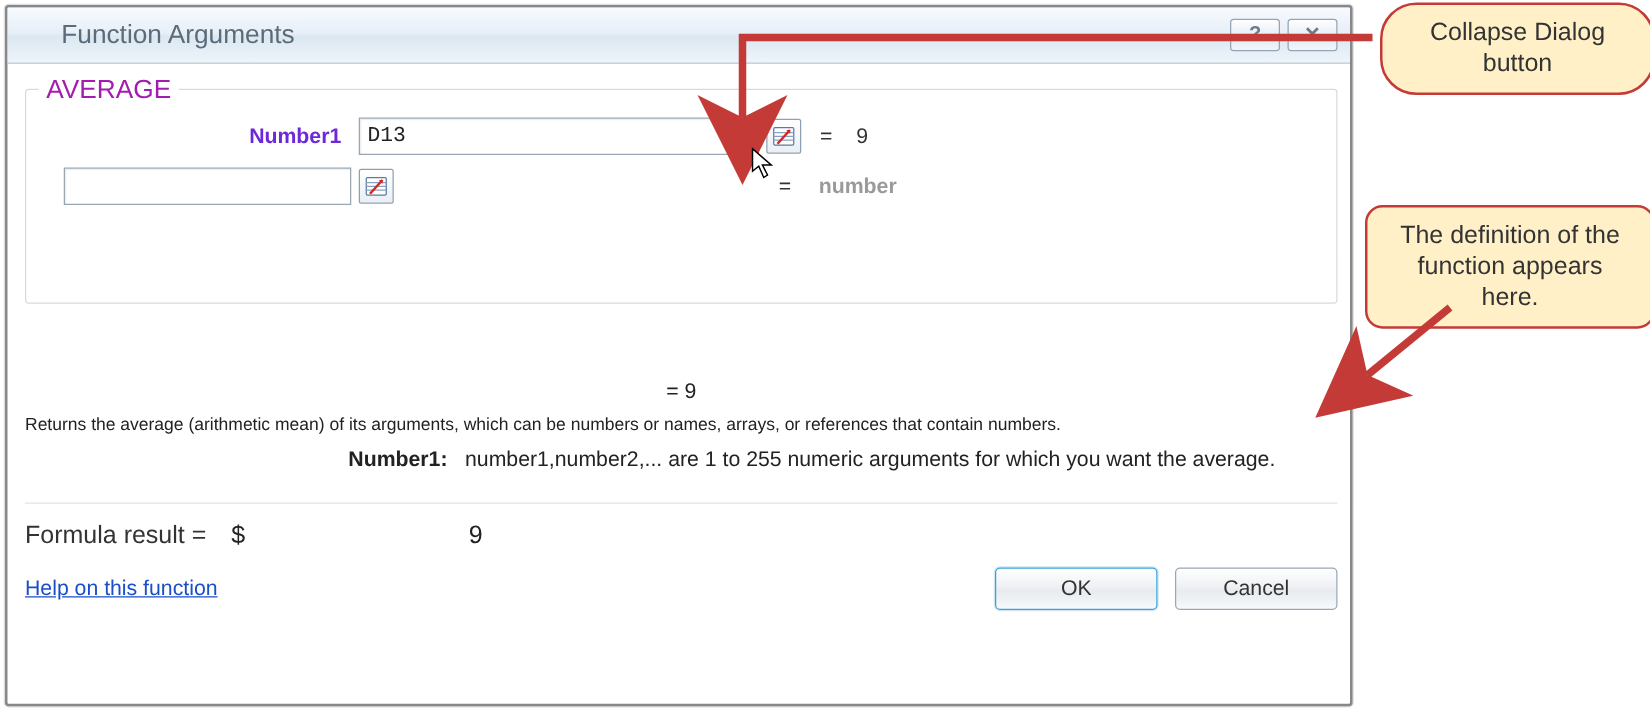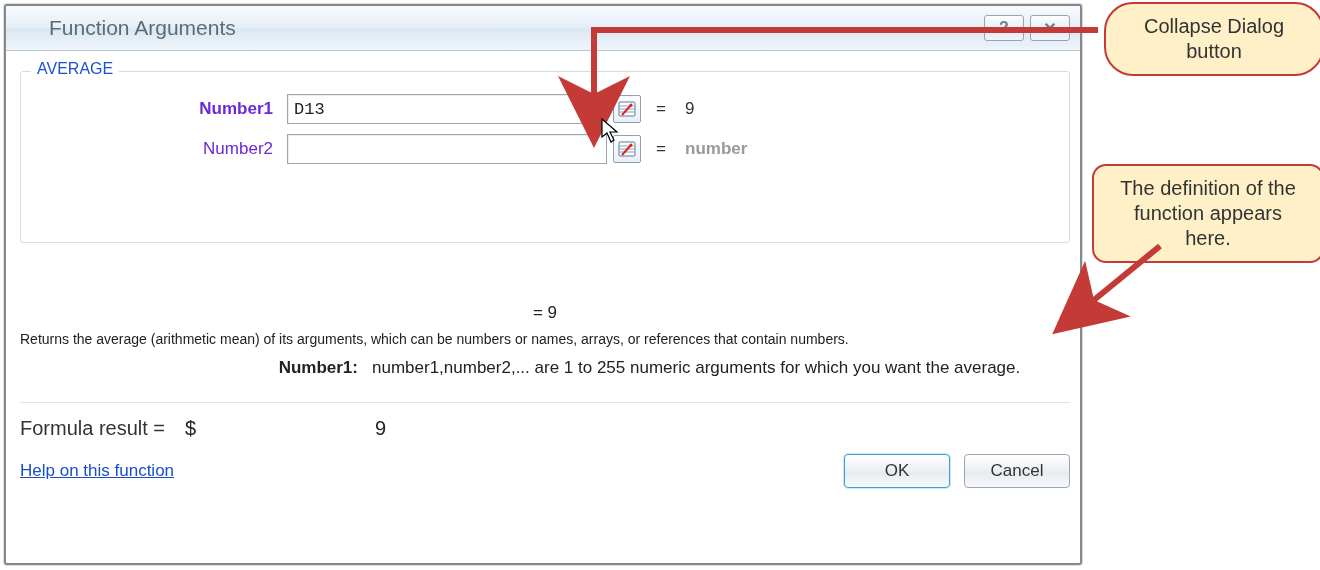--- a/index.html
+++ b/index.html
@@ -72,22 +72,22 @@
     border: 1px solid #d8dadc;
     border-radius: 3px;
     margin-top: 12px;
     padding: 14px 10px 70px 10px;
   }
   .group-legend {
     position: absolute;
     top: -12px; left: 10px;
     background: #fff;
     padding: 0 6px;
-    color: #1d4ed8;
-    font-size: 16px;
+    color: #a21caf;
+    font-size: 21px;
   }
 
   .argrow {
     display: grid;
     grid-template-columns: 230px 320px 30px 24px 240px;
     align-items: center;
     column-gap: 6px;
     margin: 6px 0 6px 20px;
     height: 34px;
   }
@@ -155,21 +155,21 @@
     align-items: center;
   }
   .help-link {
     color: #1a4ec8;
     text-decoration: underline;
     font-size: 17px;
     cursor: pointer;
   }
   .spacer { flex:1; }
   .btn {
-    width: 106px; height: 34px;
+    width: 130px; height: 34px;
     border: 1px solid #9aa6b2;
     border-radius: 4px;
     background: linear-gradient(#ffffff,#eef1f4 45%,#e7ebef 55%,#f7f9fb);
     font-family: inherit;
     font-size: 17px;
     color: #333;
     margin-left: 14px;
   }
   .btn.primary {
     border-color: #3fa0d8;
@@ -231,21 +231,20 @@
               <line x1="1" y1="12" x2="17" y2="12" stroke="#8aa2c0"></line>
               <path d="M4 15 L14 4" stroke="#d22" stroke-width="2"></path>
               <path d="M14 4 L11 4 L14 7 Z" fill="#d22"></path>
             </svg>
           </div>
           <div class="eq">=</div>
           <div class="argres">9</div>
         </div>
 
         <div class="argrow">
-          <div class="arglabel">Number2</div>
           <input class="arginput" type="text" value="" style="">
           <div class="collapse-btn">
             <svg width="18" height="18" viewBox="0 0 18 18">
               <rect x="1" y="2" width="16" height="14" rx="1" fill="#fff" stroke="#5a7aa0"></rect>
               <line x1="1" y1="6" x2="17" y2="6" stroke="#8aa2c0"></line>
               <line x1="1" y1="9" x2="17" y2="9" stroke="#8aa2c0"></line>
               <line x1="1" y1="12" x2="17" y2="12" stroke="#8aa2c0"></line>
               <path d="M4 15 L14 4" stroke="#d22" stroke-width="2"></path>
               <path d="M14 4 L11 4 L14 7 Z" fill="#d22"></path>
             </svg>

